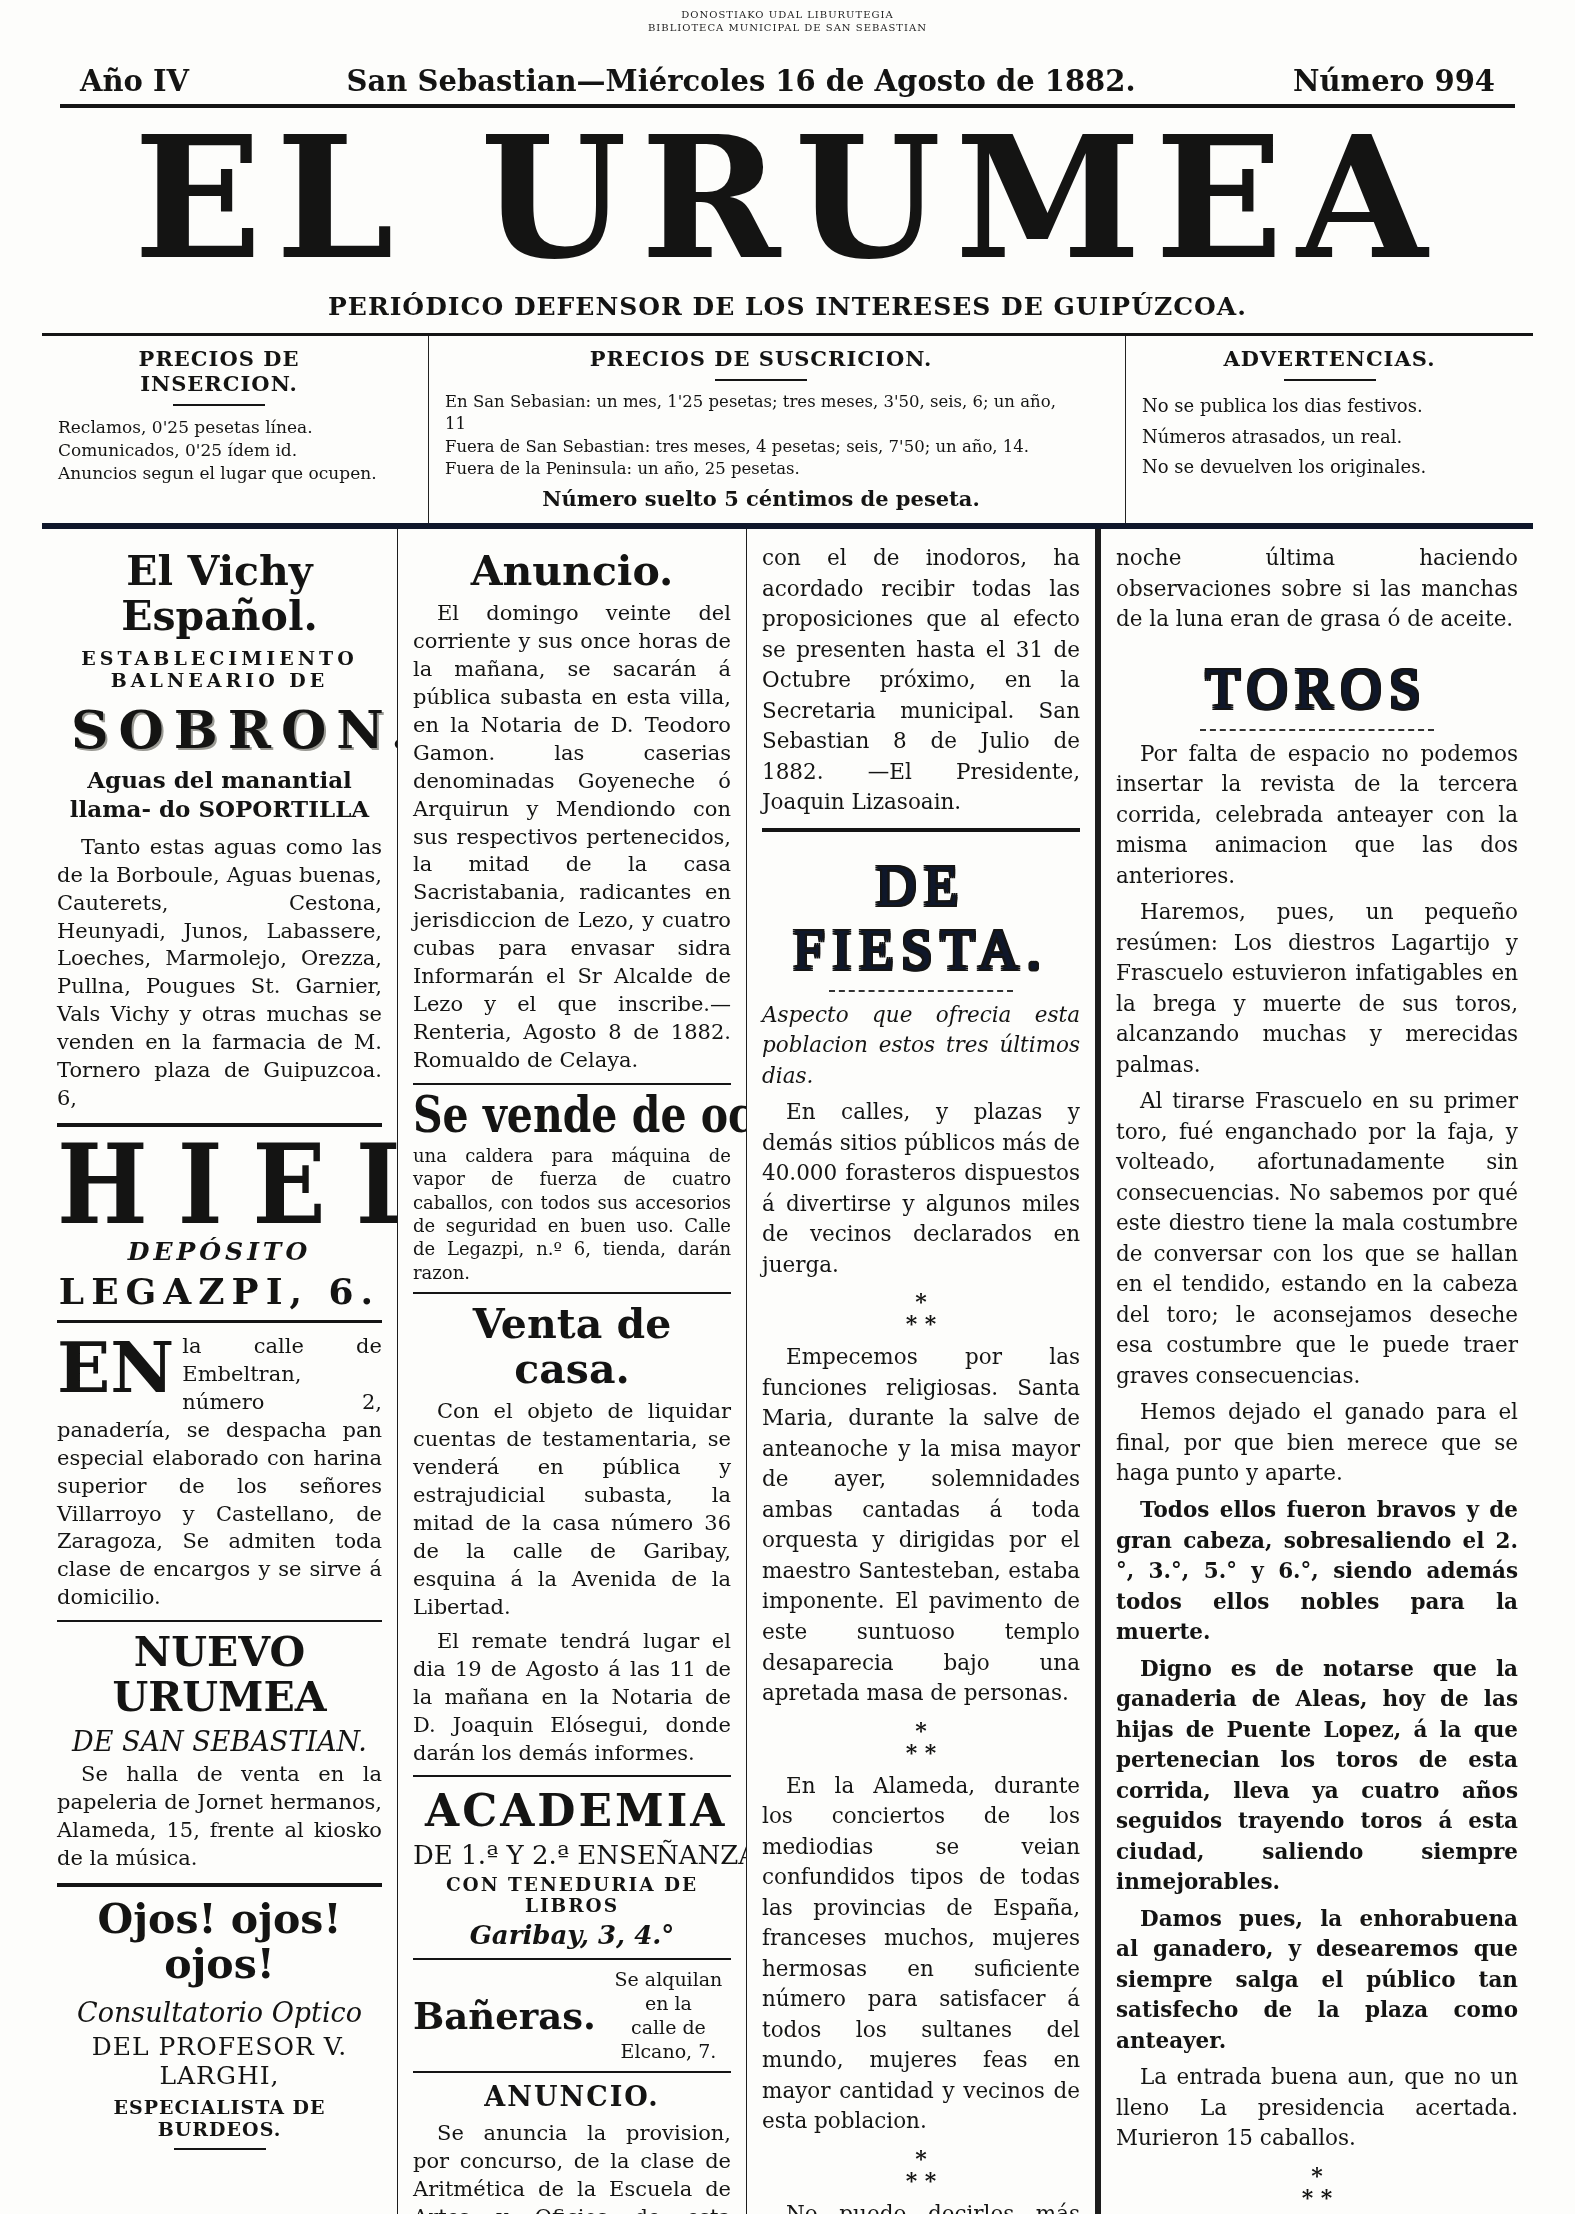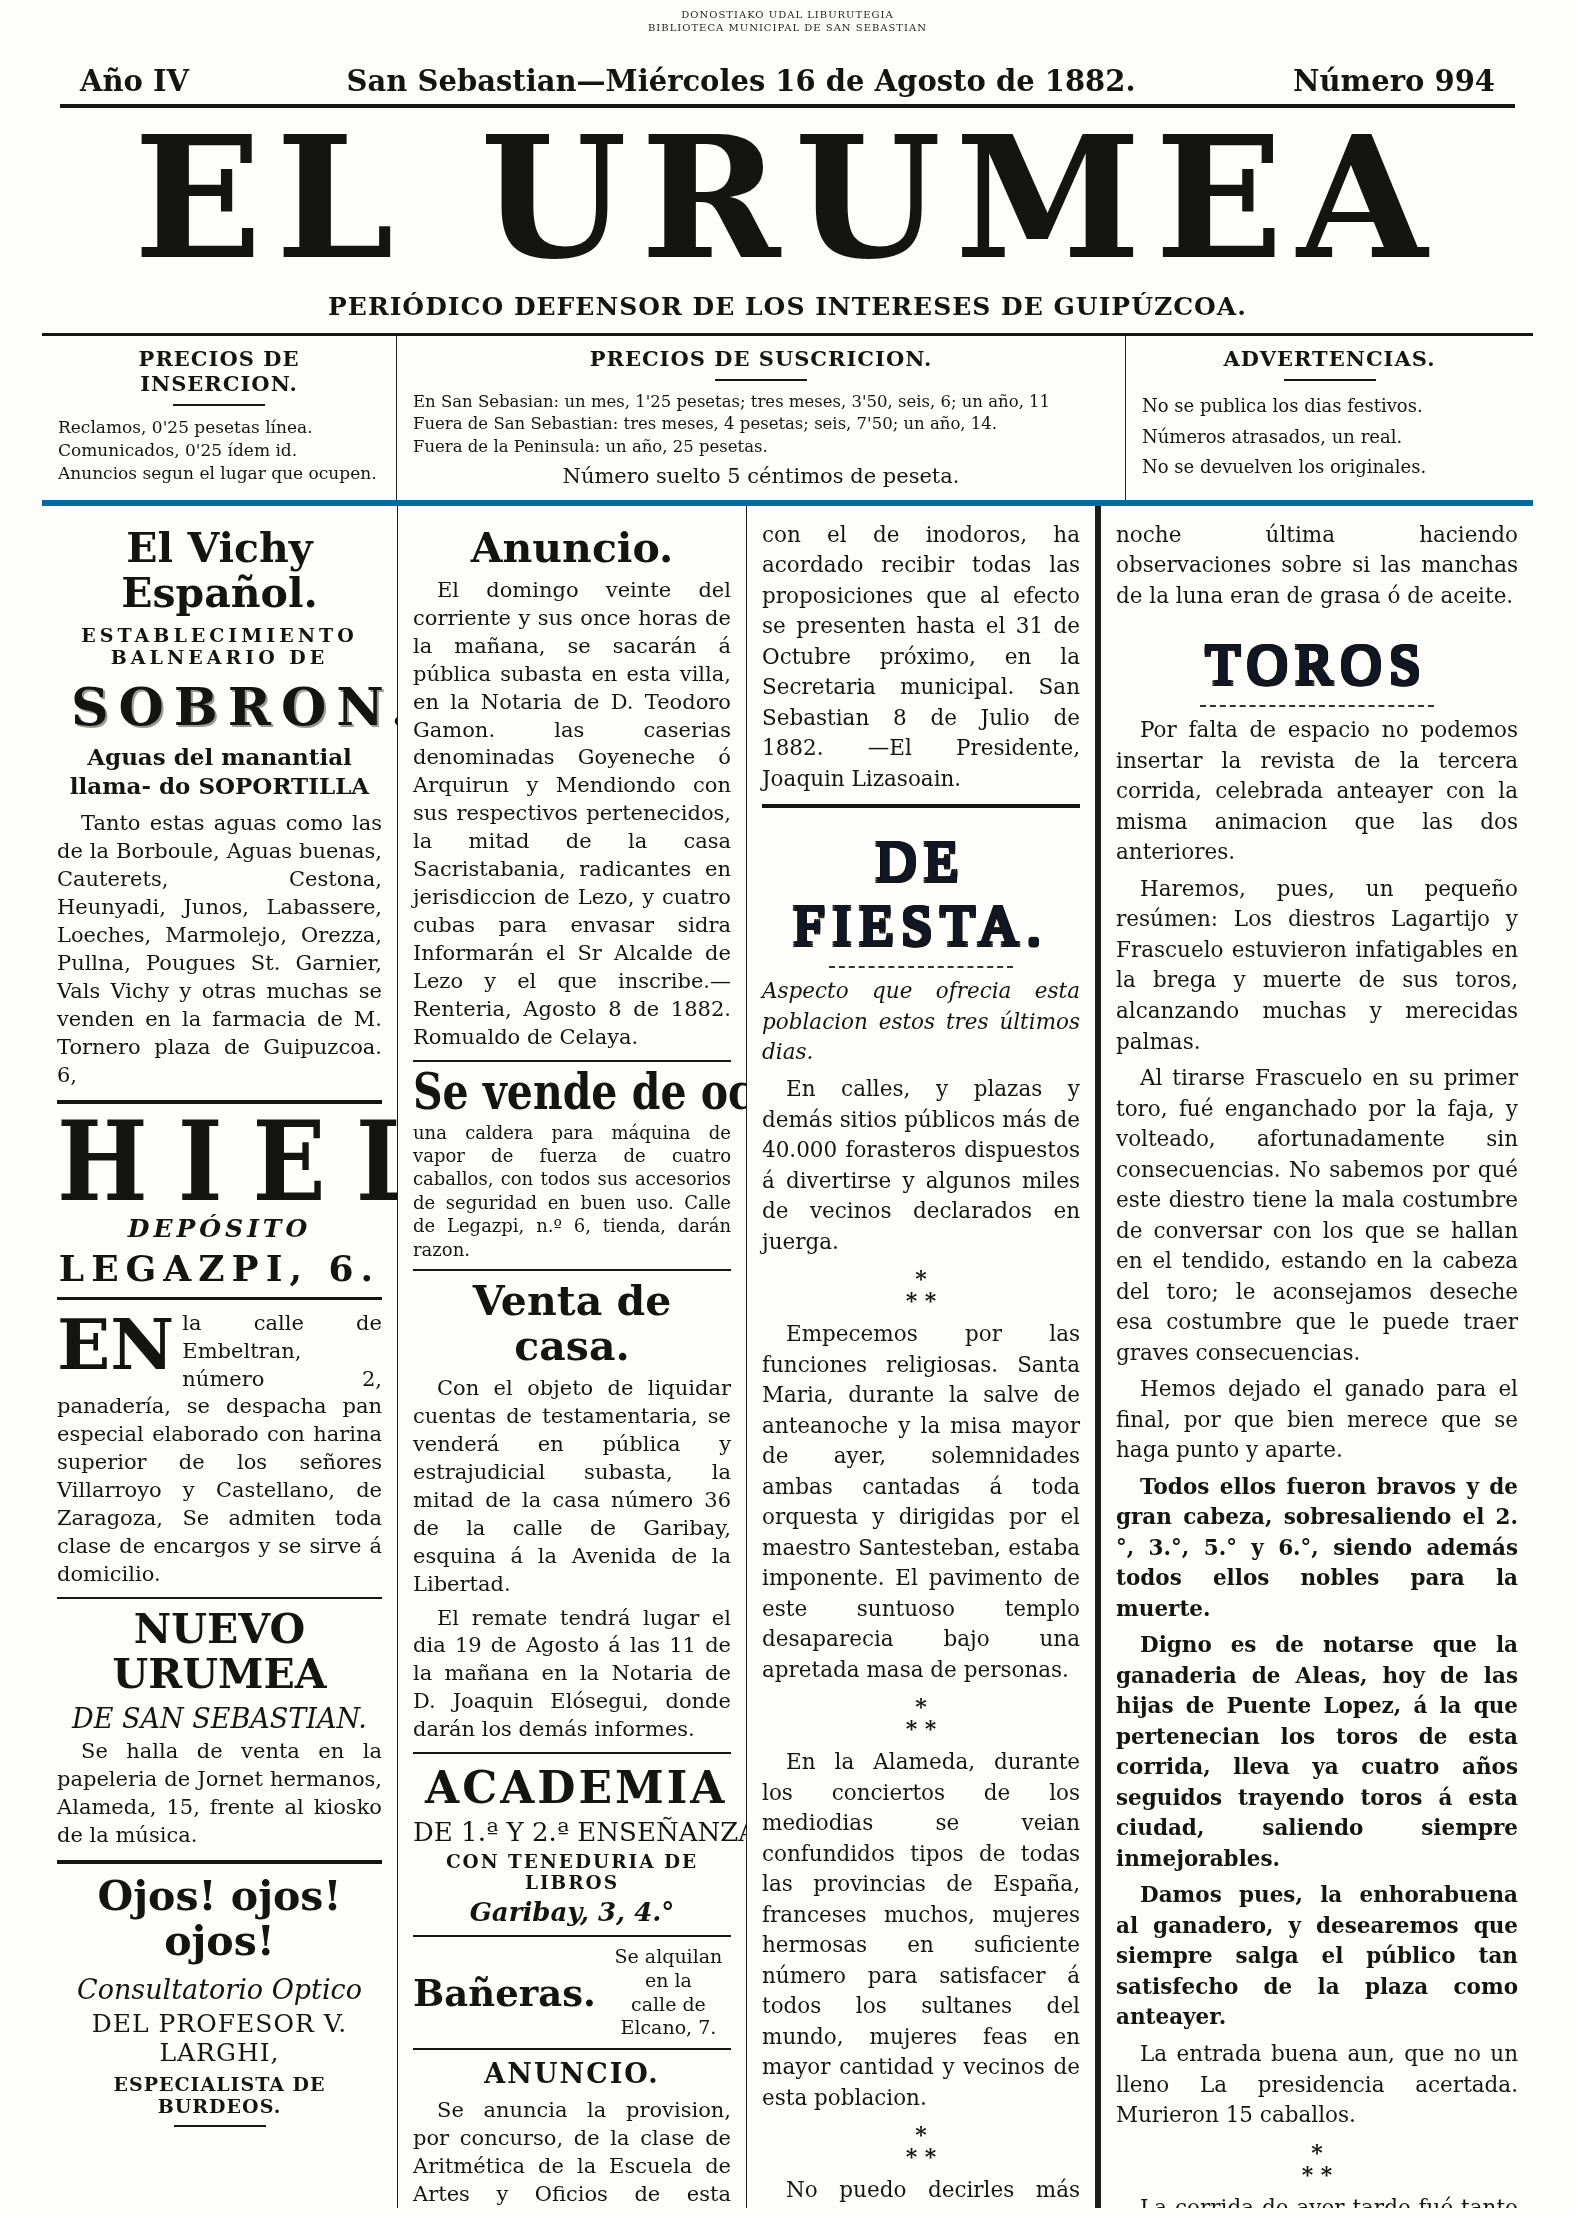--- a/index.html
+++ b/index.html
@@ -16,33 +16,33 @@
   .topline { display:flex; justify-content:space-between; align-items:flex-end;
              margin:30px 60px 0 60px; border-bottom:4px solid #151515; padding:0 20px 6px 20px; }
   .topline .cell { font-weight:bold; font-size:29px; }
   
   .masthead { text-align:center; font-size:168px; font-weight:bold; letter-spacing:14px;
               line-height:1.0; margin-top:6px; white-space:nowrap; }
   .subtitle { text-align:center; font-weight:bold; font-size:25px; letter-spacing:1px;
               margin:10px 0 12px 0; }
   
   .infobar { display:flex; margin:0 42px; border-top:3px solid #151515;
-             border-bottom:6px solid #0369a1; }
+             border-bottom:6px solid #0f172a;gap:32px; }
   .info-col { padding:10px 16px 12px 16px; }
   .info-col + .info-col { border-left:1.5px solid #222; }
   .info-a { flex:0 0 322px; }
   .info-b { flex:1 1 auto; }
   .info-c { flex:0 0 375px; }
   .info-title { text-align:center; font-weight:bold; font-size:21px; letter-spacing:1px; }
   .mini-rule { width:92px; border-top:2.5px solid #151515; margin:8px auto 10px auto; }
   .info-line { font-size:17px; line-height:1.35; }
   .info-b .info-line { font-size:16.5px; }
   .info-c .info-line { font-size:18px; line-height:1.7; }
   .hang { padding-left:26px; text-indent:-26px; }
-  .info-strong { text-align:center; font-weight:normal; font-size:21px; margin-top:6px; }
+  .info-strong { text-align:center; font-weight:bold; font-size:21px; margin-top:6px; }
   
   .body-cols { display:flex; margin:0 42px; height:1702px; overflow:hidden; }
   .col { overflow:hidden; padding:14px 15px 0 15px; }
   .col + .col { border-left:1.5px solid #1d1d1d; }
   .col1 { flex:0 0 325px; }
   .col2 { flex:0 0 318px; }
   .col3 { flex:0 0 318px; }
   .col4 { flex:1 1 auto; border-left-width:6px !important; }
   p { margin:0 0 6px 0; font-size:21px; line-height:1.33; text-align:justify; }
   p.ind { text-indent:24px; }

